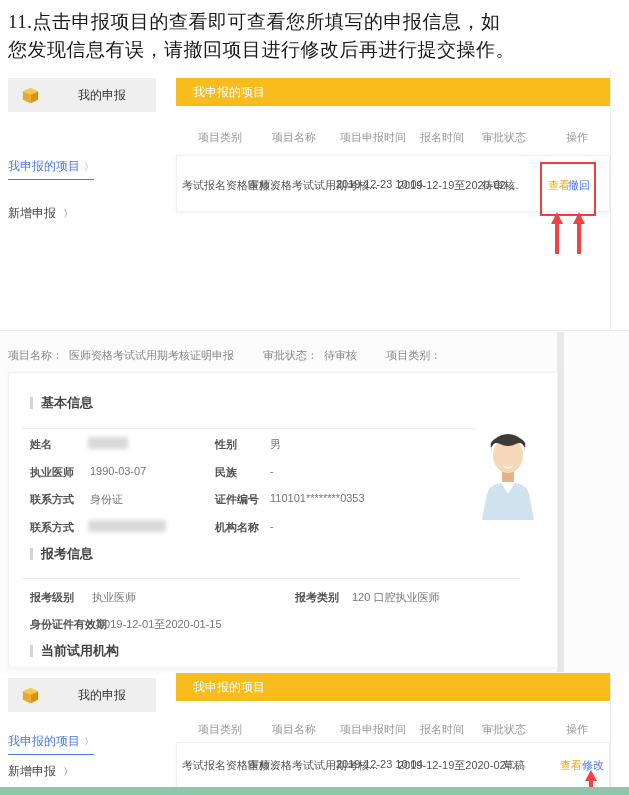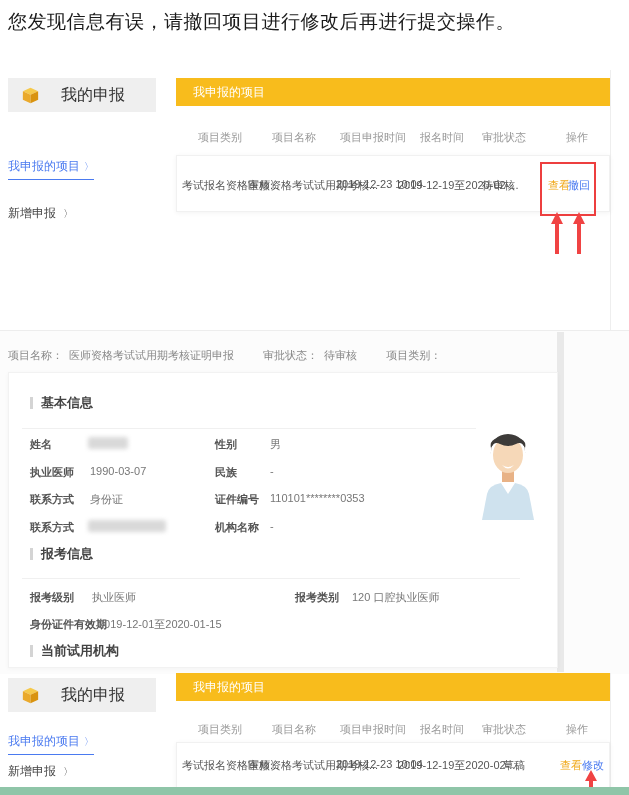--- a/index.html
+++ b/index.html
@@ -9,21 +9,21 @@
   }
   
   .instruction{
     position:absolute;left:8px;top:8px;width:612px;
     font-family:"Liberation Serif","DejaVu Serif",serif;
     font-size:19px;line-height:28px;color:#1a1a1a;letter-spacing:.5px;
   }
   
   .sb-head{position:absolute;left:8px;width:148px;height:34px;background:#efefef;display:flex;align-items:center;}
   .sb-head .cube{margin-left:14px;width:17px;height:17px;flex:none;}
-  .sb-head .sb-title{margin-left:22px;font-size:16px;color:#333;}
+  .sb-head .sb-title{margin-left:39px;font-size:12px;color:#333;}
   .nav-link{position:absolute;left:8px;font-size:12px;color:#444;cursor:pointer;}
   .nav-link.active{color:#4a7af0;border-bottom:1px solid #4a7af0;padding-bottom:4px;}
   .nav-link .chev{font-size:10px;margin-left:4px;color:inherit;}
   .panel-title{
     position:absolute;left:176px;width:434px;height:28px;background:#f8bc1c;
     color:#fff;font-size:12px;line-height:28px;padding-left:17px;box-sizing:border-box;
   }
   .panel-edge{position:absolute;left:610px;width:1px;background:#eeeeee;}
   .th{position:absolute;font-size:11px;color:#999;}
   .row-card{position:absolute;left:176px;width:434px;height:57px;background:#fff;border:1px solid #f1f1f1;box-shadow:0 1px 5px rgba(0,0,0,.05);box-sizing:border-box;}
@@ -47,20 +47,21 @@
   .avatar{position:absolute;left:476px;top:428px;width:64px;height:92px;}
   
   .green-bar{position:absolute;left:0;top:787px;width:629px;height:8px;background:#8fc5a8;z-index:50;}
 </style>
 </head>
 <body>
 
 <div id="stage">
 
   <div class="instruction">
+    <div>11.点击申报项目的查看即可查看您所填写的申报信息，如</div>
     <div>您发现信息有误，请撤回项目进行修改后再进行提交操作。</div>
   </div>
 
   <div class="sb-head" style="top:78px">
     <svg class="cube" viewBox="0 0 20 20">
       <polygon points="10,1 19,5 10,9 1,5" fill="#f6c94a"></polygon>
       <polygon points="1,5 10,9 10,19 1,15" fill="#eaa92b"></polygon>
       <polygon points="19,5 10,9 10,19 19,15" fill="#d9930f"></polygon>
     </svg>
     <span class="sb-title">我的申报</span>

